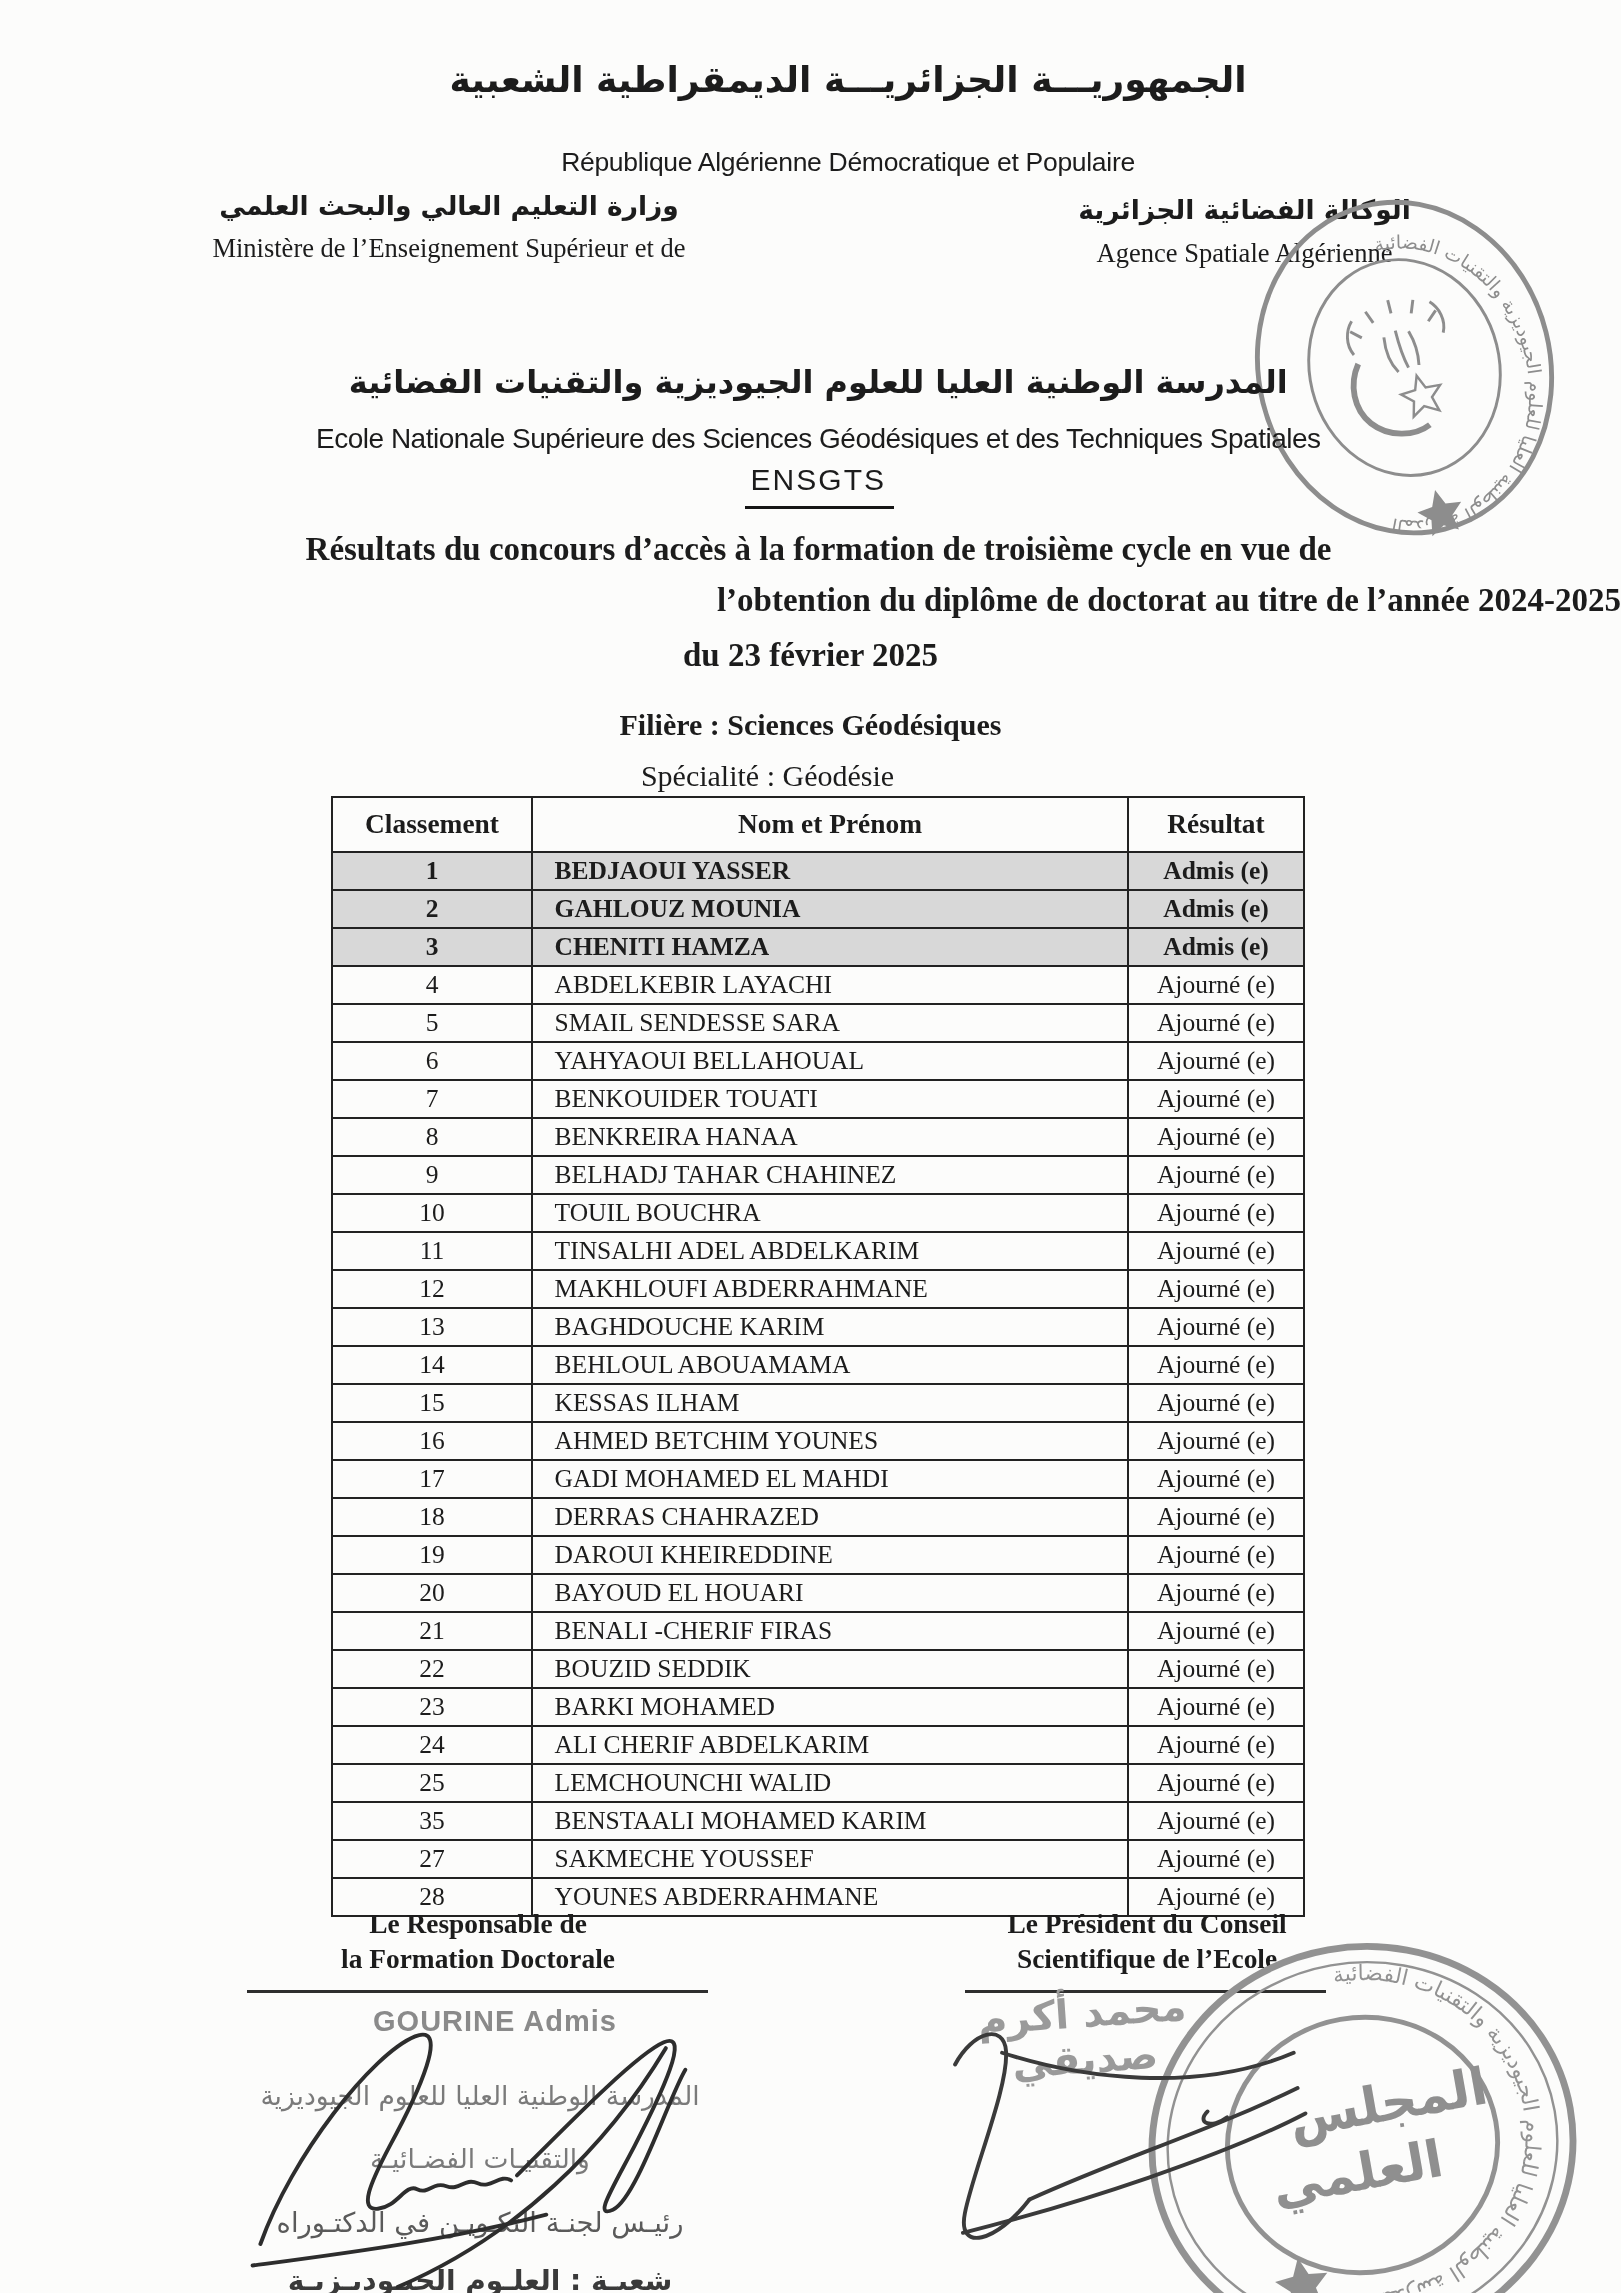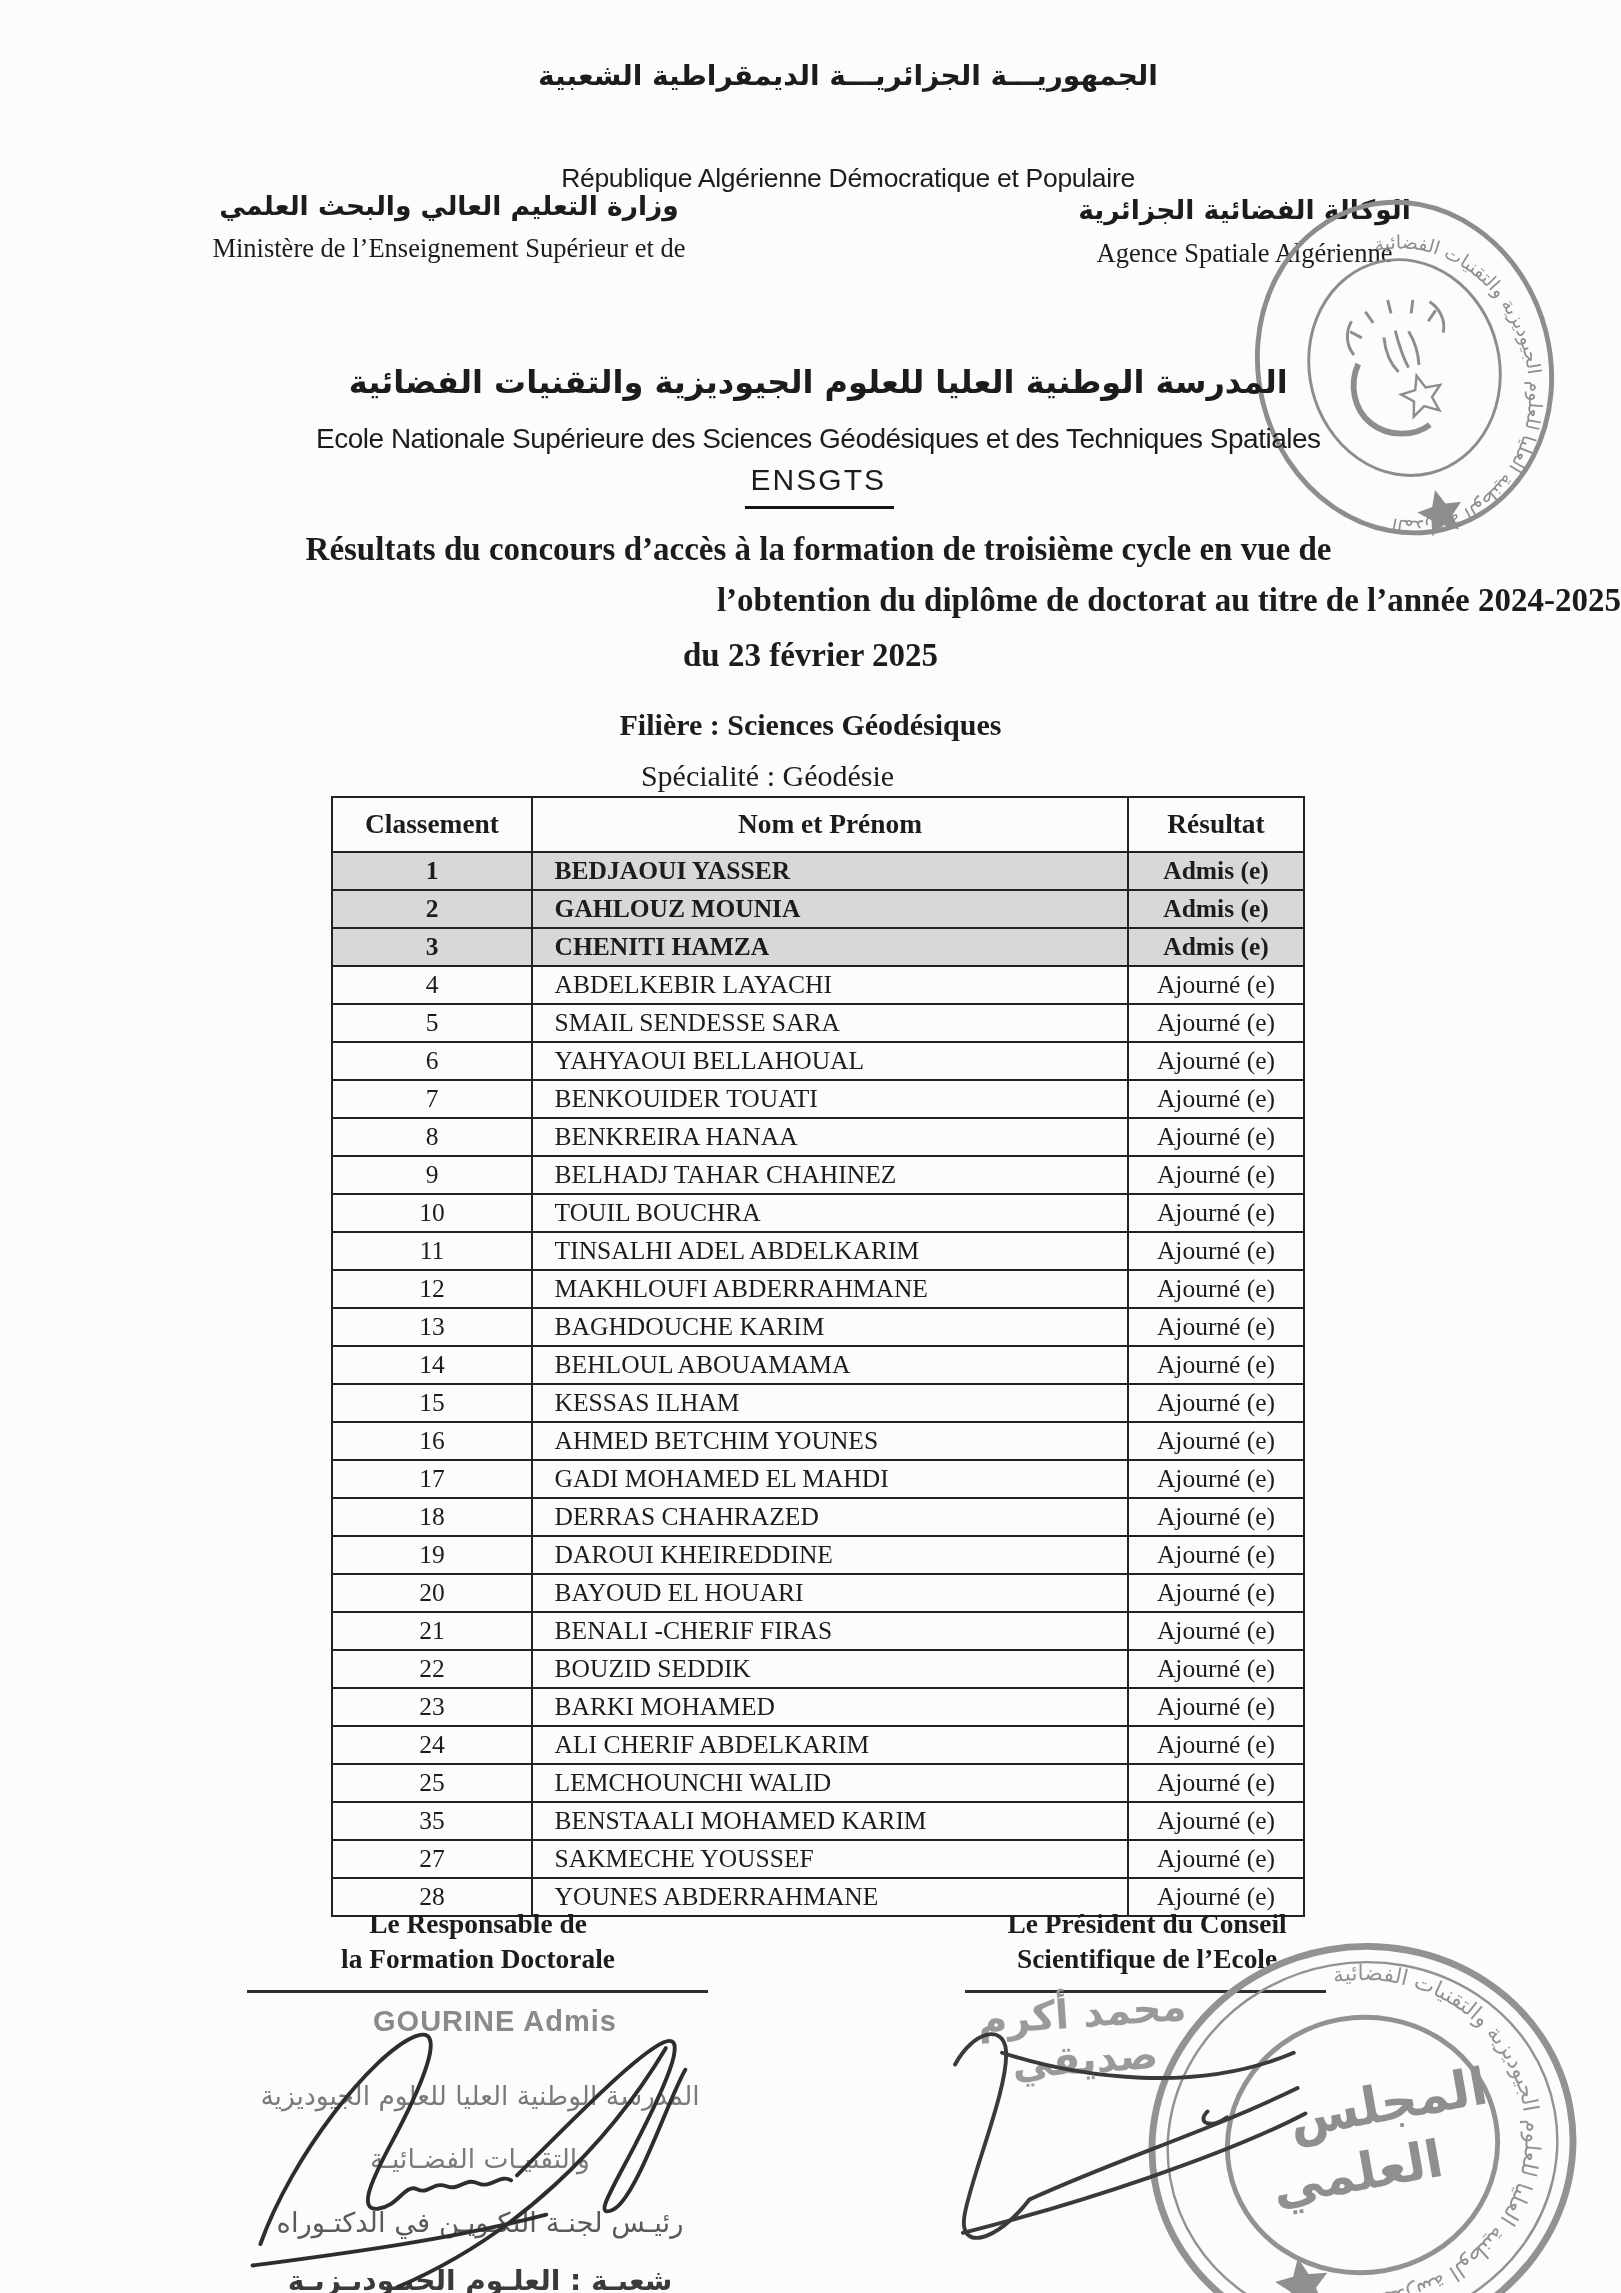--- a/index.html
+++ b/index.html
@@ -8,22 +8,22 @@
     background:#fcfcfb;overflow:hidden;color:#1c1c1c;
     font-family:"Liberation Serif","DejaVu Serif",serif;
   }
   .abs{position:absolute;}
   .ctr{text-align:center;}
   .ar{font-family:"DejaVu Sans",sans-serif;direction:rtl;}
   .sans{font-family:"Liberation Sans","DejaVu Sans",sans-serif;}
   .serif{font-family:"Liberation Serif","DejaVu Serif",serif;}
 
   
-  .republic-ar{left:196px;width:1304px;top:59px;font-size:28px;font-weight:bold;}
-  .republic-fr{left:196px;width:1304px;top:147px;font-size:26.5px;letter-spacing:-0.3px;margin-top:16px;}
+  .republic-ar{left:196px;width:1304px;top:59px;font-size:36px;font-weight:bold;}
+  .republic-fr{left:196px;width:1304px;top:147px;font-size:26.5px;letter-spacing:-0.3px;}
   .ministry-block{left:172px;width:554px;top:190px;}
   .ministry-ar{font-size:26.5px;font-weight:bold;}
   .ministry-fr1{font-size:26.5px;margin-top:11.8px;}
   .ministry-fr2{font-size:26.5px;margin-top:2.9px;}
   .agency-block{left:1019px;width:451px;top:194px;}
   .agency-ar{font-size:26.5px;font-weight:bold;}
   .agency-fr{font-size:26.5px;margin-top:12.7px;}
 
   .school-ar{left:7.8px;width:1621px;top:363px;font-size:32px;font-weight:bold;}
   .school-fr{left:7.8px;width:1621px;top:423px;font-size:28px;letter-spacing:-0.5px;}

